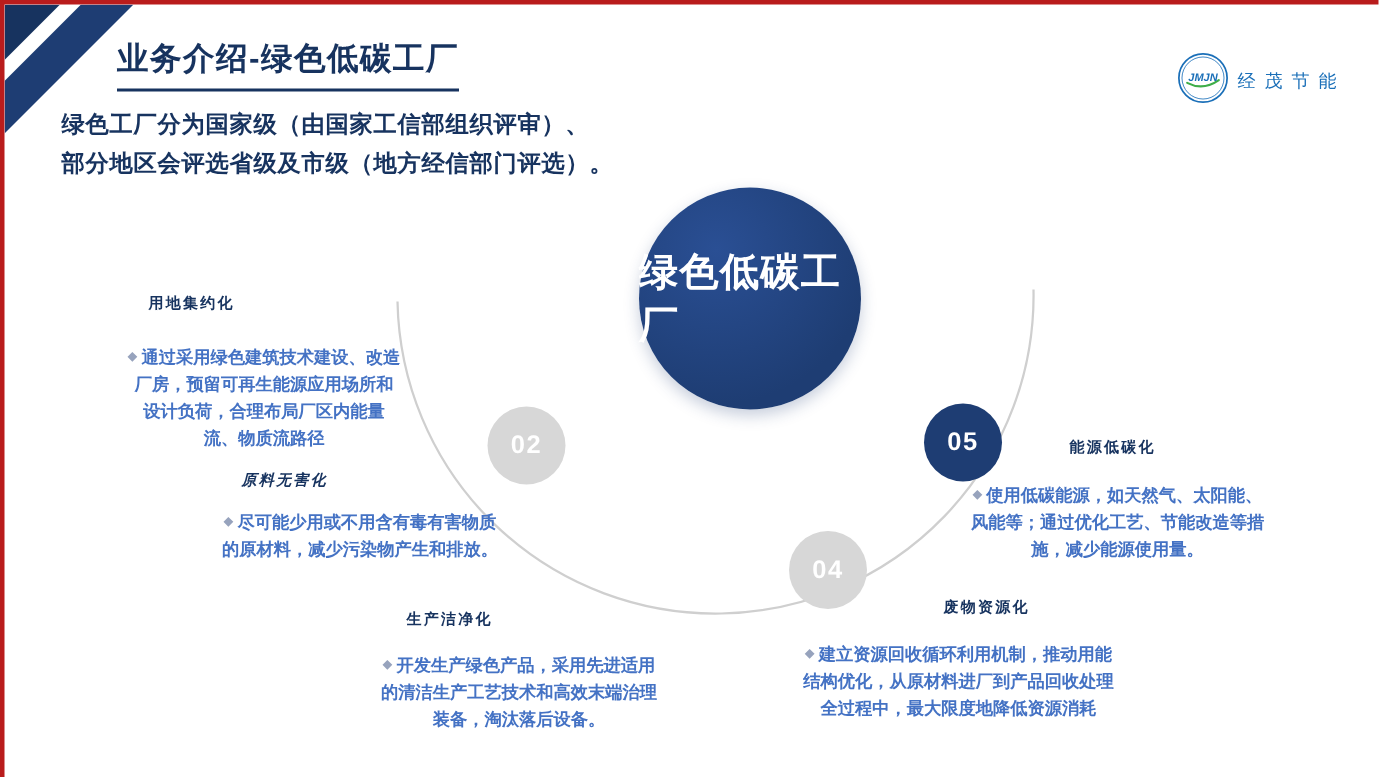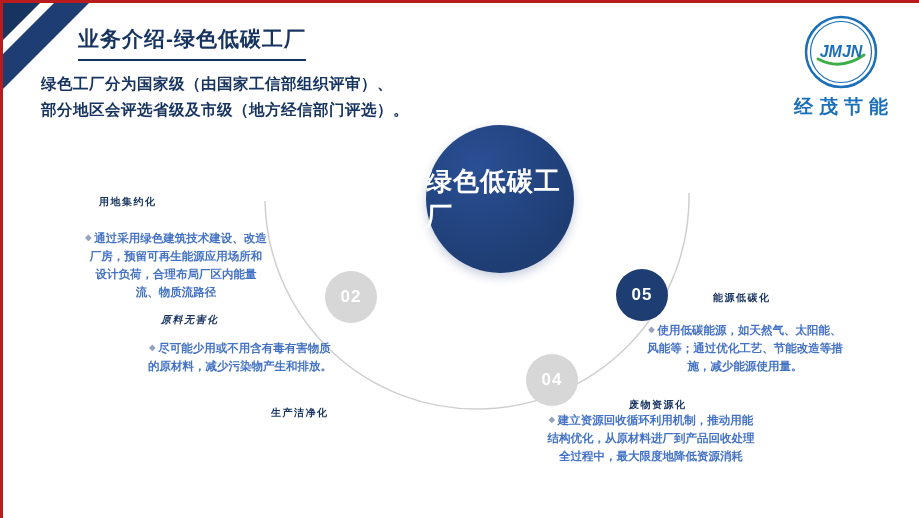--- a/index.html
+++ b/index.html
@@ -10,24 +10,24 @@
   }
   .corner{position:absolute;left:0;top:0;}
   .title{
     position:absolute;left:75px;top:22px;margin:0;
     font-size:21px;font-weight:bold;color:var(--navy_dark);
     letter-spacing:1px;border-bottom:2px solid var(--navy_dark);
     padding-bottom:6px;display:inline-block;
   }
   .logo{
     position:absolute;left:782px;top:12px;width:112px;
-    display:flex;flex-direction:column;align-items:center;
+    display:flex;flex-direction:row;align-items:center;
   }
   .logo-name{
-    margin-top:5px;font-size:19px;font-weight:bold;color:var(--logo_blue);
+    margin-top:5px;font-size:12px;font-weight:normal;color:var(--logo_blue);
     letter-spacing:6px;padding-left:6px;white-space:nowrap;
   }
   .subtitle{
     position:absolute;left:38px;top:68px;
     font-size:15.5px;font-weight:bold;color:var(--navy_dark);
     line-height:26px;letter-spacing:0.5px;
   }
   .arc-svg{position:absolute;left:0;top:0;pointer-events:none;}
   .center-circle{
     position:absolute;left:423px;top:122px;width:148px;height:148px;border-radius:50%;
@@ -50,21 +50,21 @@
   }
   .t1{left:96px;top:192px;} .t2{left:158px;top:310px;font-style:italic;} .t3{left:268px;top:403px;}
   .t4{left:626px;top:395px;} .t5{left:710px;top:288px;}
   .item-desc{
     position:absolute;font-size:11.5px;font-weight:600;color:var(--desc_blue);
     line-height:18px;text-align:center;
   }
   .d1{left:82px;top:226px;width:182px;}
   .d2{left:144px;top:336px;width:186px;}
   .d3{left:248px;top:431px;width:190px;}
-  .d4{left:528px;top:408px;width:216px;margin-left:12px;}
+  .d4{left:528px;top:424px;width:216px;}
   .d5{left:644px;top:318px;width:196px;}
   .bullet{font-size:8px;color:#97a3bd;margin-right:3px;vertical-align:2px;}
 </style>
 </head>
 <body>
 
 <div class="slide">
 
   <svg class="corner" width="95" height="95" viewBox="0 0 95 95">
     <polygon points="0,0 37,0 0,37" style="fill:var(--navy_dark)"></polygon>
@@ -111,20 +111,23 @@
   <div class="item-title t3">生产洁净化</div>
   <div class="item-title t4">废物资源化</div>
   <div class="item-title t5">能源低碳化</div>
 
   <div class="item-desc d1">
     <span class="bullet">◆</span><span>通过采用绿色建筑技术建设、改造厂房，预留可再生能源应用场所和设计负荷，合理布局厂区内能量流、物质流路径</span>
   </div>
   <div class="item-desc d2">
     <span class="bullet">◆</span><span>尽可能少用或不用含有毒有害物质的原材料，减少污染物产生和排放。</span>
   </div>
+  <div class="item-desc d3">
+    <span class="bullet">◆</span><span>开发生产绿色产品，采用先进适用的清洁生产工艺技术和高效末端治理装备，淘汰落后设备。</span>
+  </div>
   <div class="item-desc d4">
     <span class="bullet">◆</span><span>建立资源回收循环利用机制，推动用能结构优化，从原材料进厂到产品回收处理全过程中，最大限度地降低资源消耗</span>
   </div>
   <div class="item-desc d5">
     <span class="bullet">◆</span><span>使用低碳能源，如天然气、太阳能、风能等；通过优化工艺、节能改造等措施，减少能源使用量。</span>
   </div>
 
 </div>
 
 </body></html>

